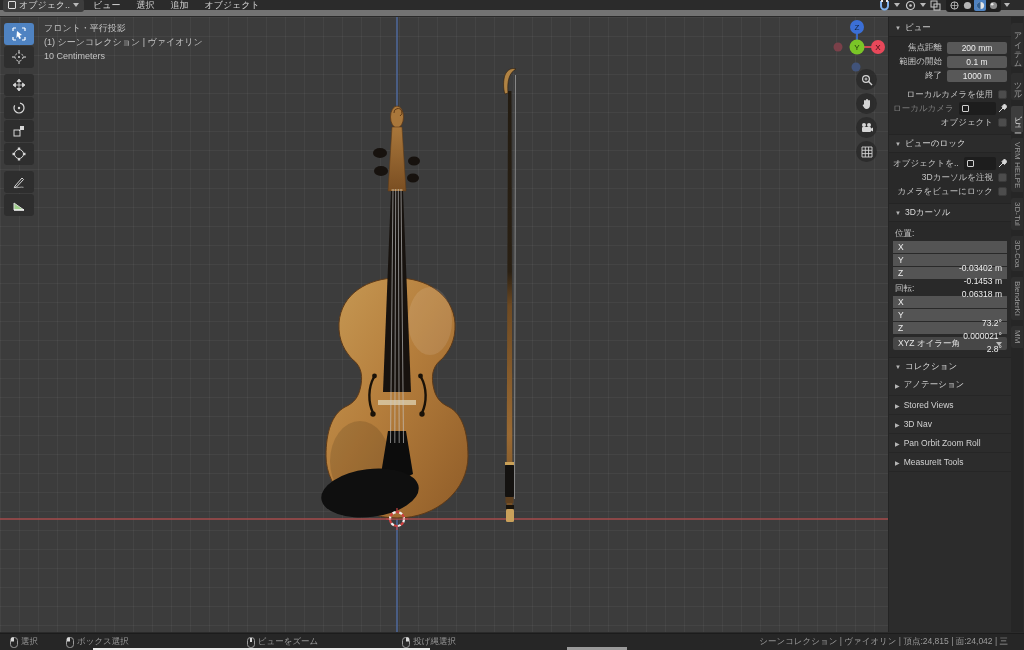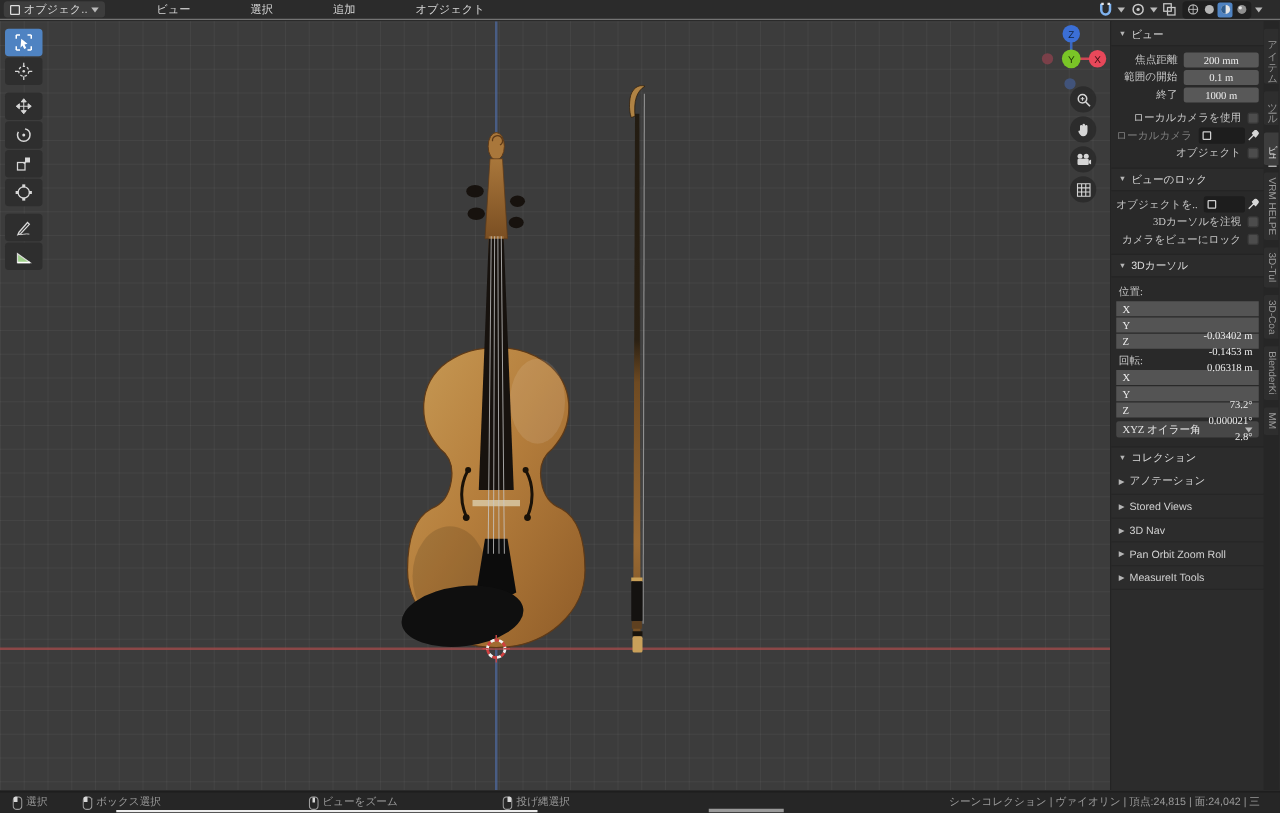--- a/index.html
+++ b/index.html
@@ -2,22 +2,22 @@
 <html><head>
 <meta charset="utf-8">
 <style>
   * { margin:0; padding:0; box-sizing:border-box; }
   html,body { width:1024px; height:650px; overflow:hidden; background:#1d1d1d;
               font-family:"Liberation Sans","DejaVu Sans",sans-serif; }
   .app { position:relative; width:1024px; height:650px; background:#2a2a2a; }
 
   
   .topbar { position:absolute; left:0; top:0; width:1024px; height:16px;
-            background:#2b2b2b; border-bottom:1px solid #737373;
-            display:flex; align-items:center; font-size:9px; color:#d6d6d6;gap:32px; }
+            background:#2b2b2b; border-bottom:6px solid #737373;
+            display:flex; align-items:center; font-size:9px; color:#d6d6d6; }
   .mode-pill { display:flex; align-items:center; gap:3px; background:#3d3d3d;
                border-radius:3px; height:13px; padding:0 5px; margin-left:3px; }
   .obj-ico { width:8px; height:8px; border:1px solid #ddd; border-radius:1px; display:inline-block; }
   .caret { width:0; height:0; border-left:3px solid transparent; border-right:3px solid transparent;
            border-top:4px solid #b9b9b9; display:inline-block; }
   .menu-item { padding:0 7px; height:13px; line-height:13px; border-radius:2px; margin-left:2px; }
   .topbar-right { margin-left:auto; display:flex; align-items:center; gap:3px; padding-right:14px; }
   .tb-ico { width:14px; height:12px; display:flex; align-items:center; justify-content:center; }
   .shade-cluster { display:flex; align-items:center; background:#1f1f1f; border-radius:3px;
                    height:14px; padding:0 2px; gap:1px; }
@@ -50,21 +50,21 @@
 
   .violin-svg { position:absolute; left:310px; top:49px; }
   .cursor3d { position:absolute; left:384px; top:489px; }
 
   
   .sidebar { width:123px; height:615px; background:#2c2c2c; border-left:1px solid #242424;
              font-size:8.5px; color:#cfcfcf; overflow:hidden; padding-top:2px; }
   .sec-head { display:flex; align-items:center; gap:4px; padding:3px 6px 2px 6px; color:#dcdcdc; }
   .tri { font-size:6px; color:#b5b5b5; }
   .sec-body { background:#292929; border-top:1px solid #242424; border-bottom:1px solid #242424;
-              padding:3px 0 4px 0;font-family:Liberation Serif, serif; }
+              padding:3px 0 4px 0; }
   .prow { display:flex; align-items:center; height:13px; margin:1px 4px; }
   .plabel { flex:1; text-align:right; padding-right:5px; color:#c6c6c6; white-space:nowrap; }
   .plabel.dim { color:#7d7d7d; }
   .pfield { width:60px; background:#585858; border-radius:2px; height:12px; line-height:12px;
             text-align:center; color:#eee; }
   .check { width:9px; height:9px; background:#4c4c4c; border:1px solid #3a3a3a; border-radius:2px; }
   .objfield { flex:1; display:flex; align-items:center; background:#1d1d1d; border-radius:2px;
               height:13px; padding:0 3px; gap:3px; }
   .objfield .sq { width:7px; height:7px; border:1px solid #cfcfcf; border-radius:1px; }
   .axisrow { display:flex; align-items:center; background:#545454; margin:0 4px 1px 4px;
@@ -158,20 +158,25 @@
       <span class="caret"></span>
     </div>
   </header>
 
   <div class="main">
 
     <div class="viewport">
       <div class="axis-z"></div>
       <div class="axis-x"></div>
 
+      <div class="vp-overlay">
+        <div>フロント・平行投影</div>
+        <div>(1) シーンコレクション | ヴァイオリン</div>
+        <div>10 Centimeters</div>
+      </div>
 
       <div class="tools">
         <div class="tool-btn active">
           <svg width="14" height="14" viewBox="0 0 14 14">
               <path d="M1,1 h3 M10,1 h3 M1,1 v3 M13,1 v3 M1,10 v3 M1,13 h3 M13,10 v3 M10,13 h3" stroke="#fff" stroke-width="1.2" fill="none"></path>
               <path d="M5,4 l5,4 -2.4,.5 1.4,2.8 -1.6,.8 -1.4,-2.8 -1.6,1.8 Z" fill="#fff"></path>
             </svg>
         </div>
         <div class="tool-btn">
           <svg width="14" height="14" viewBox="0 0 14 14">

